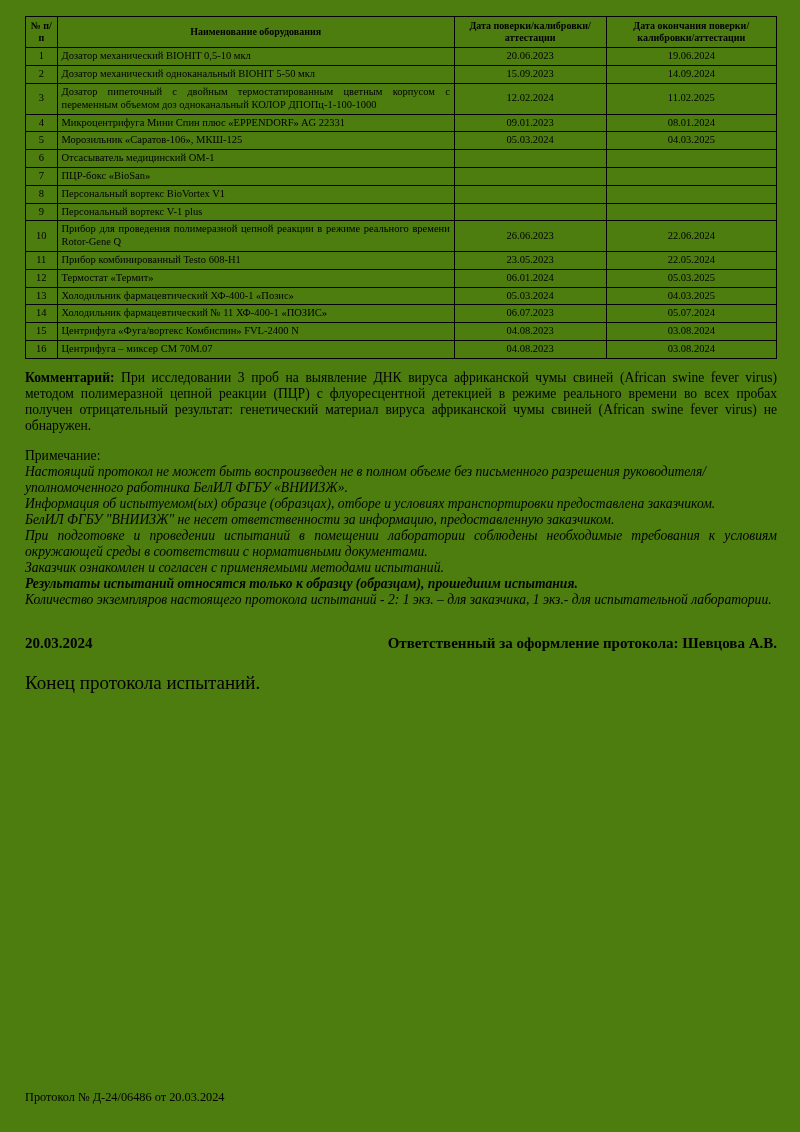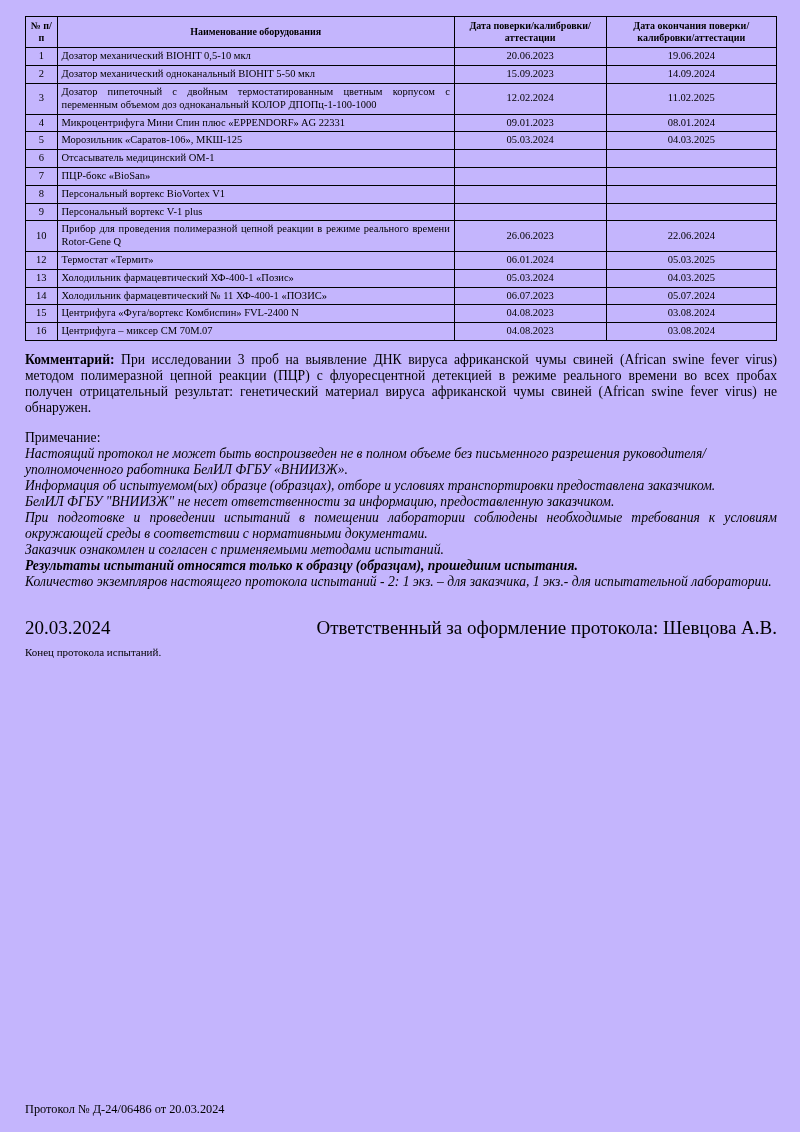--- a/index.html
+++ b/index.html
@@ -1,20 +1,20 @@
 <!DOCTYPE html>
 <html lang="ru"><head>
 <meta charset="utf-8">
 <style>
   html, body { margin: 0; padding: 0; background: #ffffff; }
   .page {
     position: relative;
     width: 800px;
     height: 1132px;
-    background: #c4b5fd;
+    background: #4d7c0f;
     color: #000000;
     font-family: "Liberation Serif", serif;
     overflow: hidden;
   }
   .content { padding: 16px 23px 0 25px; }
 
   
   table.equip {
     width: 100%;
     border-collapse: collapse;
@@ -46,32 +46,33 @@
   .comment-label { font-weight: bold; }
   .notes-label { margin-top: 14px; }
   .note-par { margin: 0; font-style: italic; }
   .note-par.bold { font-weight: bold; }
   .note-par.justify { text-align: justify; }
 
   .sig-row {
     display: flex;
     justify-content: space-between;
     margin-top: 27px;
-    font-size: 19px;
-  }
-  .end-line { margin-top: 7px; font-size: 11px; }
+    font-size: 15px;
+    font-weight: bold;
+  }
+  .end-line { margin-top: 20px; font-size: 19px; }
 
   
   .footer {
     position: absolute;
     left: 25px;
     right: 21px;
     bottom: 13px;
   }
-  .footer-line1 { font-size: 12.3px; margin-bottom: 2px; }
+  .footer-line1 { font-size: 12.3px; margin-bottom: 14px; }
   .footer-line2 {
     display: flex;
     justify-content: space-between;
     font-size: 11.5px;
   }
 </style>
 </head>
 <body>
 
 <div class="page">
@@ -156,20 +157,26 @@
         <td class="c-date-end"></td>
       </tr>
 
       <tr>
         <td class="c-num">10</td>
         <td class="c-name">Прибор для проведения полимеразной цепной реакции в режиме реального времени Rotor-Gene Q</td>
         <td class="c-date">26.06.2023</td>
         <td class="c-date-end">22.06.2024</td>
       </tr>
 
+      <tr>
+        <td class="c-num">11</td>
+        <td class="c-name">Прибор комбинированный Testo 608-Н1</td>
+        <td class="c-date">23.05.2023</td>
+        <td class="c-date-end">22.05.2024</td>
+      </tr>
 
       <tr>
         <td class="c-num">12</td>
         <td class="c-name">Термостат «Термит»</td>
         <td class="c-date">06.01.2024</td>
         <td class="c-date-end">05.03.2025</td>
       </tr>
 
       <tr>
         <td class="c-num">13</td>

